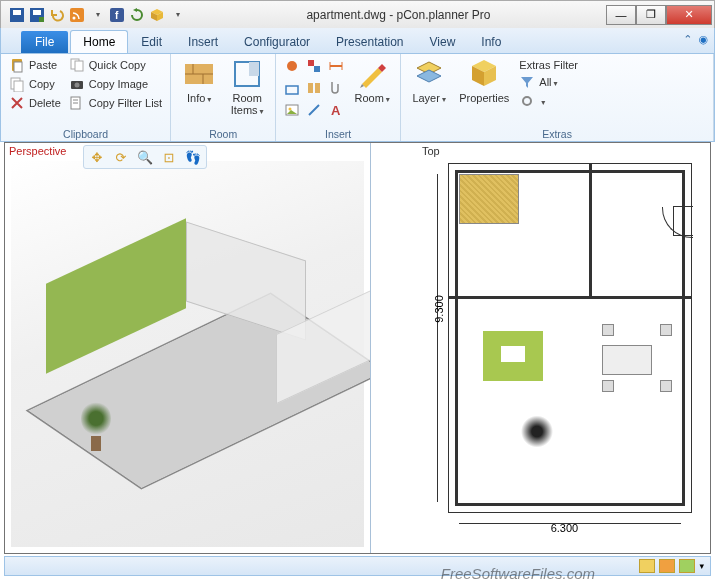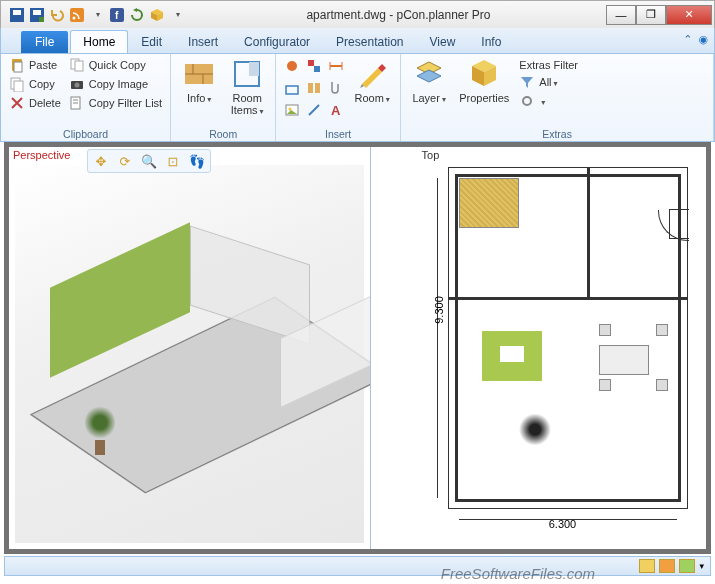--- a/index.html
+++ b/index.html
@@ -29,21 +29,21 @@
 .col { display:flex; flex-direction:column; gap:1px; }
 .btn-sm { display:flex; align-items:center; gap:4px; font-size:11px; color:#333; padding:1px 2px; white-space:nowrap; }
 .btn-sm .ic { width:16px; height:16px; display:flex; align-items:center; justify-content:center;}
 .btn-lg { display:flex; flex-direction:column; align-items:center; gap:2px; font-size:11px; color:#333; padding:2px 4px; min-width:44px;}
 .btn-lg .bigic { width:32px; height:32px; display:flex; align-items:center; justify-content:center;}
 .arrow-dn::after { content:"▾"; font-size:8px; margin-left:2px; color:#555;}
 .smallgrid { display:grid; grid-template-columns: repeat(3, 20px); grid-auto-rows:20px; gap:2px;}
 .smallgrid .cell { width:20px; height:20px; display:flex; align-items:center; justify-content:center; border:1px solid transparent;}
 
 
-.workarea { position:absolute; top:142px; left:4px; right:4px; bottom:30px; border:5px solid #737373; background:#fff; display:flex; }
+.workarea { position:absolute; top:142px; left:4px; right:4px; bottom:30px; border:1px solid #737373; background:#fff; display:flex; }
 .pane { flex:1; position:relative; border-right:1px solid #a8c0d8; overflow:hidden; }
 .pane:last-child { border-right:none;margin-left:47px; }
 .pane-label { position:absolute; top:2px; left:4px; font-size:11px; color:#c02020; z-index:5;}
 .pane-label.blk { color:#333; }
 .toolbar3d { position:absolute; top:2px; left:78px; display:flex; gap:2px; background:rgba(240,246,252,0.9); border:1px solid #c5d8ea; border-radius:3px; padding:2px; z-index:5;}
 .toolbar3d .tb { width:22px; height:18px; display:flex; align-items:center; justify-content:center; font-size:13px; color:#d4a030;}
 
 
 .view3d { position:absolute; inset:18px 6px 6px 6px; background: linear-gradient(160deg,#fff 0%,#f0f0f0 40%, #e8e8e8 100%); }
 .iso-room { position:absolute; top:60px; left:20px; width:350px; height:260px; }

